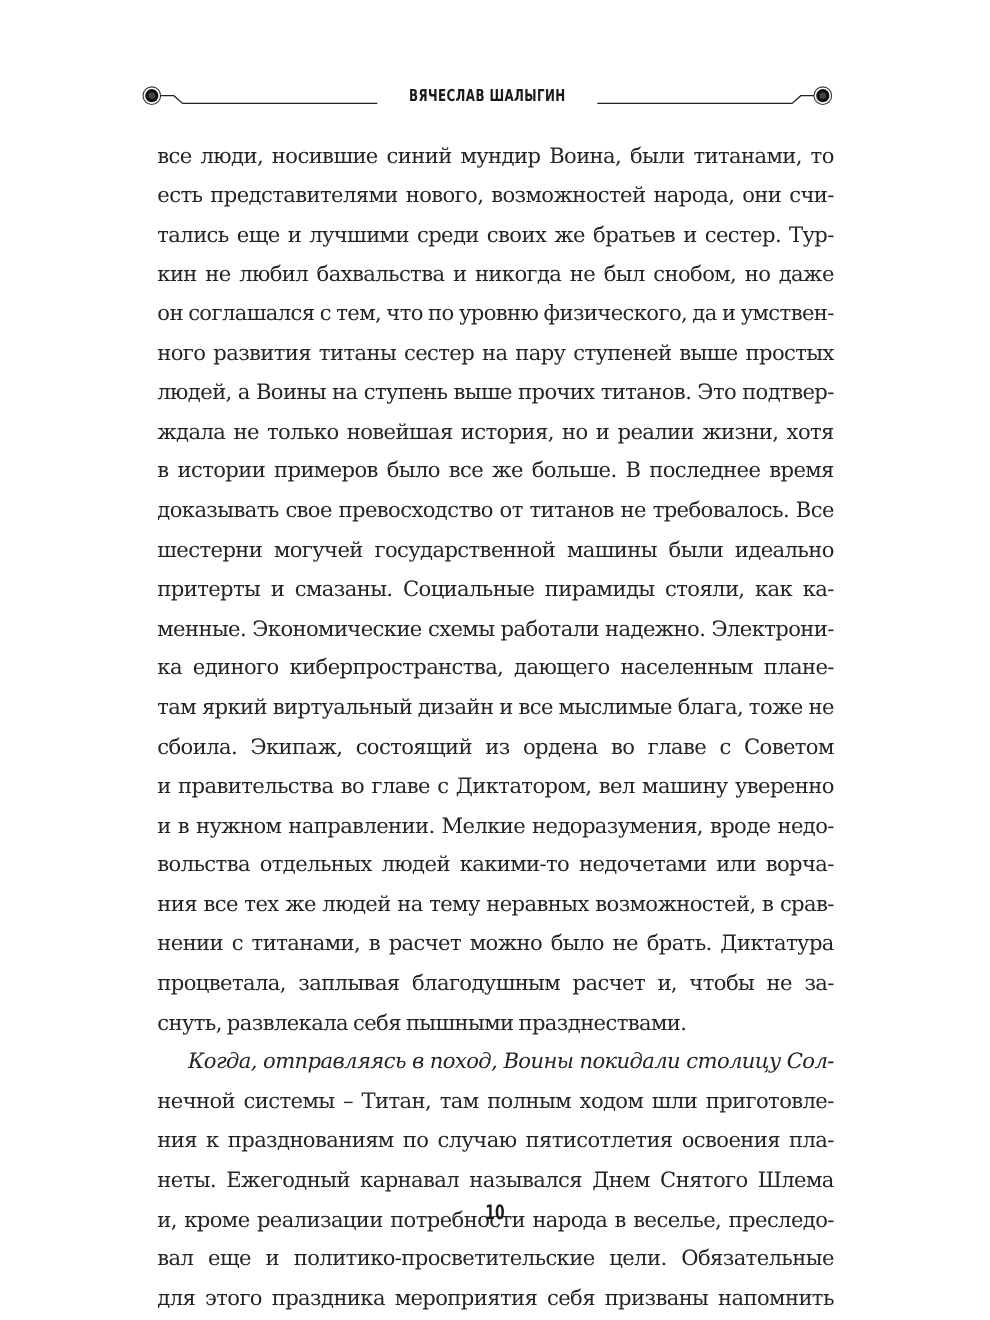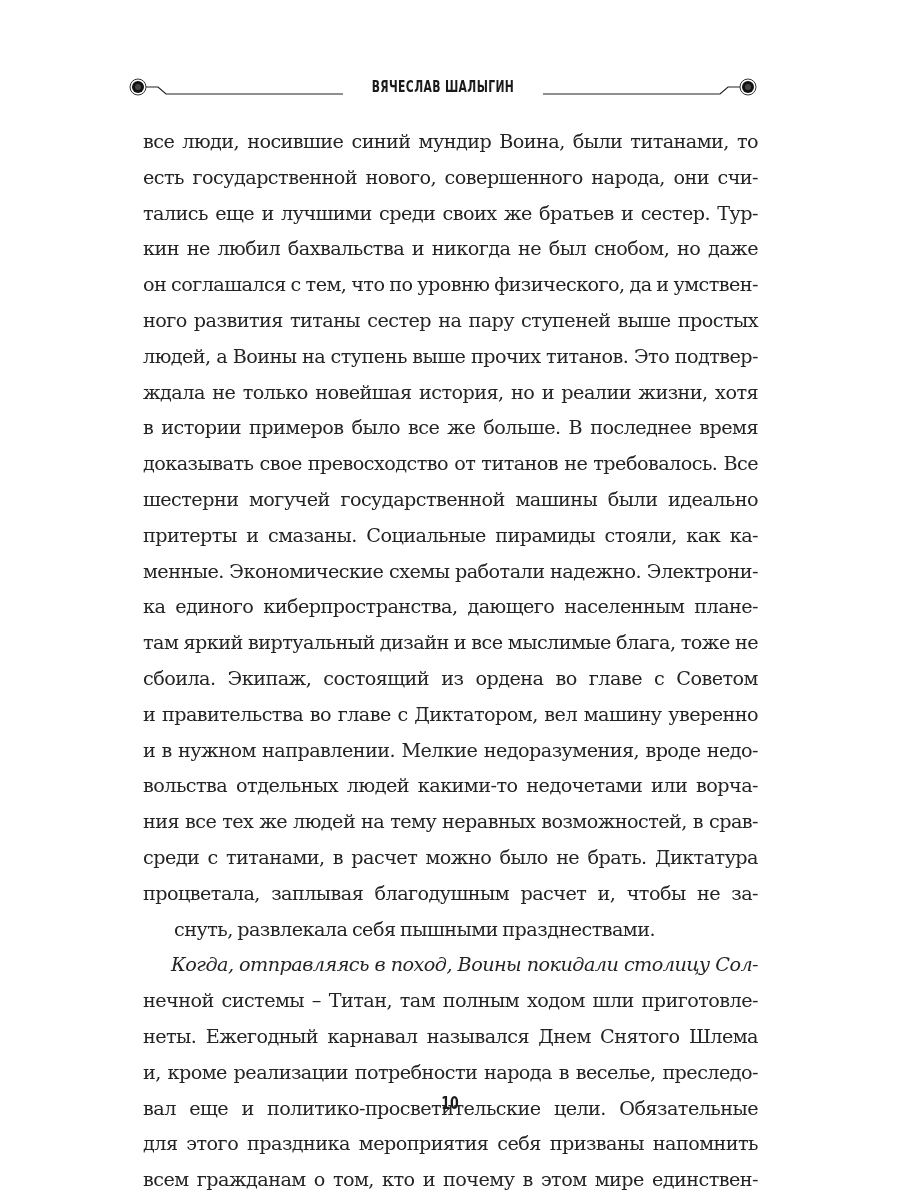--- a/index.html
+++ b/index.html
@@ -55,21 +55,20 @@
       display: block;
       white-space: nowrap;
       text-align: justify;
       text-align-last: justify;
       height: 35.8px;
       letter-spacing: -0.55px;
       word-spacing: -1px;
     }
     .line.last {
       text-align-last: left;
-      margin-left: 31px;
     }
     .line.indent {
       padding-left: 28px;
       font-style: italic;
     }
     .page-number {
       position: absolute;
       left: 0;
       width: 900px;
       top: 1092px;
@@ -98,46 +97,47 @@
       <circle cx="620" cy="15" r="3" fill="#444"></circle>
     </g>
     <rect x="215" y="0" width="200" height="24" fill="#ffffff"></rect>
   </svg>
   <div class="header-title">ВЯЧЕСЛАВ ШАЛЫГИН</div>
 </div>
 
 <div class="body-text">
   <div>
     <span class="line">все люди, носившие синий мундир Воина, были титанами, то</span>
-    <span class="line">есть государственной нового, совершенного народа, они счи-</span>
+    <span class="line">есть представителями нового, возможностей народа, они счи-</span>
     <span class="line">тались еще и лучшими среди своих же братьев и сестер. Тур-</span>
     <span class="line">кин не любил бахвальства и никогда не был снобом, но даже</span>
     <span class="line">он соглашался с тем, что по уровню физического, да и умствен-</span>
     <span class="line">ного развития титаны сестер на пару ступеней выше простых</span>
     <span class="line">людей, а Воины на ступень выше прочих титанов. Это подтвер-</span>
     <span class="line">ждала не только новейшая история, но и реалии жизни, хотя</span>
     <span class="line">в истории примеров было все же больше. В последнее время</span>
     <span class="line">доказывать свое превосходство от титанов не требовалось. Все</span>
     <span class="line">шестерни могучей государственной машины были идеально</span>
     <span class="line">притерты и смазаны. Социальные пирамиды стояли, как ка-</span>
     <span class="line">менные. Экономические схемы работали надежно. Электрони-</span>
     <span class="line">ка единого киберпространства, дающего населенным плане-</span>
     <span class="line">там яркий виртуальный дизайн и все мыслимые блага, тоже не</span>
     <span class="line">сбоила. Экипаж, состоящий из ордена во главе с Советом</span>
     <span class="line">и правительства во главе с Диктатором, вел машину уверенно</span>
     <span class="line">и в нужном направлении. Мелкие недоразумения, вроде недо-</span>
     <span class="line">вольства отдельных людей какими-то недочетами или ворча-</span>
     <span class="line">ния все тех же людей на тему неравных возможностей, в срав-</span>
-    <span class="line">среди с титанами, в расчет можно было не брать. Диктатура</span>
+    <span class="line">нении с титанами, в расчет можно было не брать. Диктатура</span>
     <span class="line">процветала, заплывая благодушным расчет и, чтобы не за-</span>
     <span class="line last">снуть, развлекала себя пышными празднествами.</span>
   </div>
   <div>
     <span class="line indent">Когда, отправляясь в поход, Воины покидали столицу Сол-</span>
     <span class="line">нечной системы – Титан, там полным ходом шли приготовле-</span>
+    <span class="line">ния к празднованиям по случаю пятисотлетия освоения пла-</span>
     <span class="line">неты. Ежегодный карнавал назывался Днем Снятого Шлема</span>
     <span class="line">и, кроме реализации потребности народа в веселье, преследо-</span>
     <span class="line">вал еще и политико-просветительские цели. Обязательные</span>
     <span class="line">для этого праздника мероприятия себя призваны напомнить</span>
     <span class="line">всем гражданам о том, кто и почему в этом мире единствен-</span>
 
   </div>
 </div>
 
 <div class="page-number">10</div>

